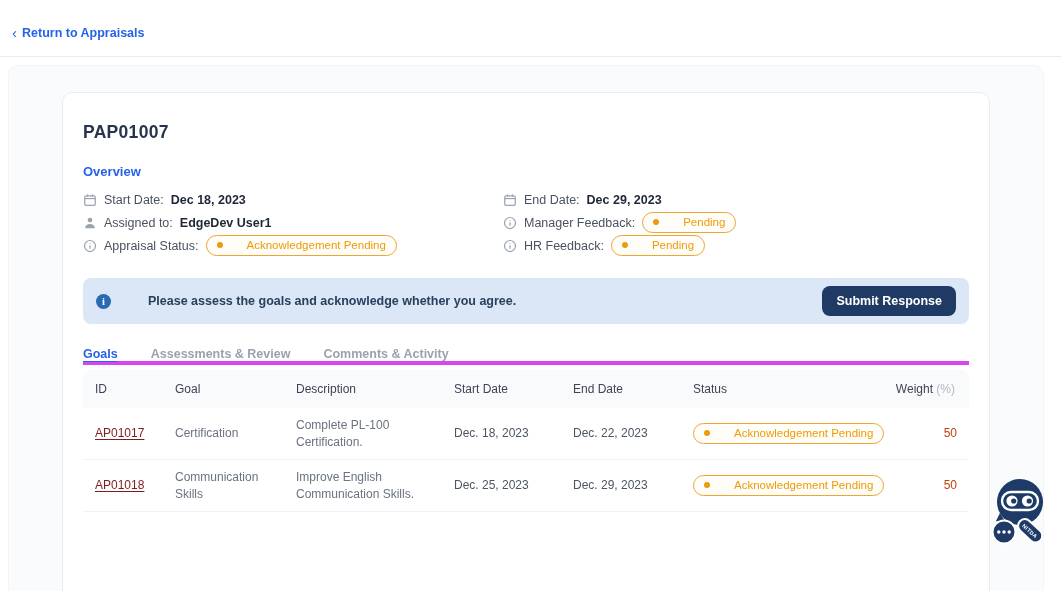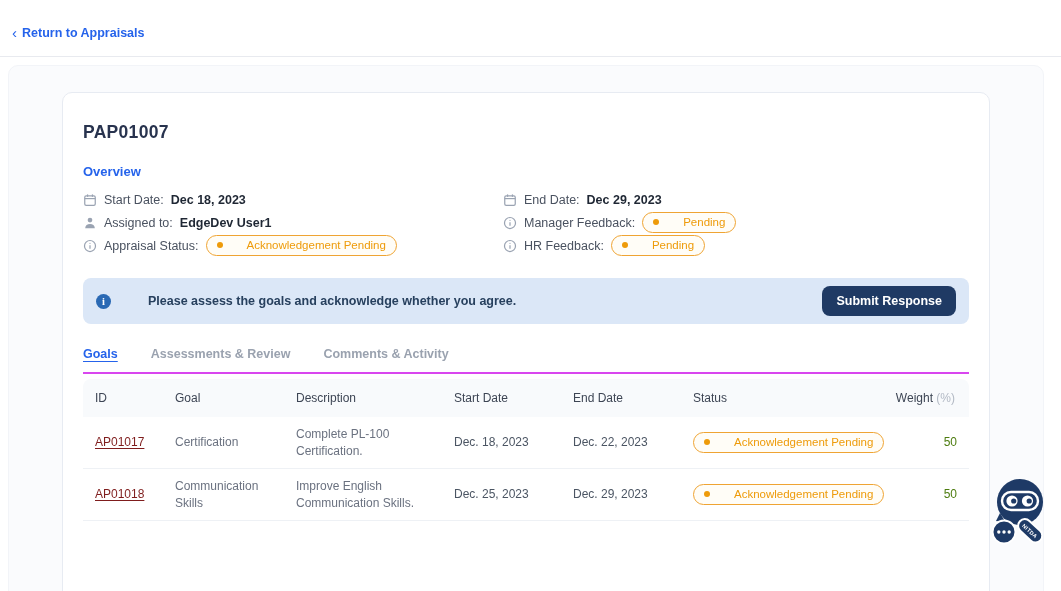--- a/index.html
+++ b/index.html
@@ -37,36 +37,36 @@
   .banner { margin-top:25px; height:46px; background:#dbe7f7; border-radius:8px;
     display:flex; align-items:center; padding:0 13px; }
   .banner-icon { width:15px; height:15px; border-radius:50%; background:#2a69b4; color:#fff;
     font-size:10.5px; font-weight:700; display:flex; align-items:center; justify-content:center;
     font-family:"Liberation Serif", serif; flex:0 0 15px; }
   .banner-text { color:#27405e; font-weight:600; font-size:12.5px; margin-left:9px;padding-left:28px; }
   .submit-btn { margin-left:auto; background:#1f3a64; color:#fff; font-weight:700; font-size:12.5px;
     padding:8px 14px; border-radius:8px; border:none; cursor:pointer; font-family:inherit; }
   
   .tabs { margin-top:23px; display:flex; gap:33px; font-size:12.5px; font-weight:600;
-    padding-bottom:11px; border-bottom:2px solid #d946ef; }
+    border-bottom:4px solid #d946ef; }
   .tab { color:#9aa2af; cursor:pointer; }
   .tab.active { color:#2563eb; text-decoration:underline; text-underline-offset:3px; }
   
   .goals-table { margin-top:5px; }
   .thead, .trow { display:grid; grid-template-columns:92px 121px 158px 119px 120px 200px 1fr; align-items:center; }
   .thead { background:#f8fafc; border-radius:8px 8px 0 0; height:38px;
     font-size:12px; color:#3d4554; font-weight:500; }
   .thead .th:first-child, .trow .td:first-child { padding-left:12px; }
   .th-weight, .td-weight { text-align:right; padding-right:14px; }
   .th-unit { color:#b3bac5; }
   .trow { border-bottom:1px solid #eef1f5; min-height:52px; padding:9px 0; font-size:12px; color:#6b7280; }
   .td { padding-right:12px; line-height:1.35; }
   .td-id a { color:#7f1d1d; text-decoration:underline; text-underline-offset:2px; cursor:pointer; }
   .td-date { color:#4b5563; }
-  .td-weight { color:#4d7c0f; }
+  .td-weight { color:#c2410c; }
   
   .bot { position:absolute; left:992px; top:477px; width:54px; height:72px; cursor:pointer; }
 </style>
 </head>
 <body>
 
 <div class="topbar">
   <div class="back-link">
     <span class="back-chevron">‹</span>
     <span>Return to Appraisals</span>

